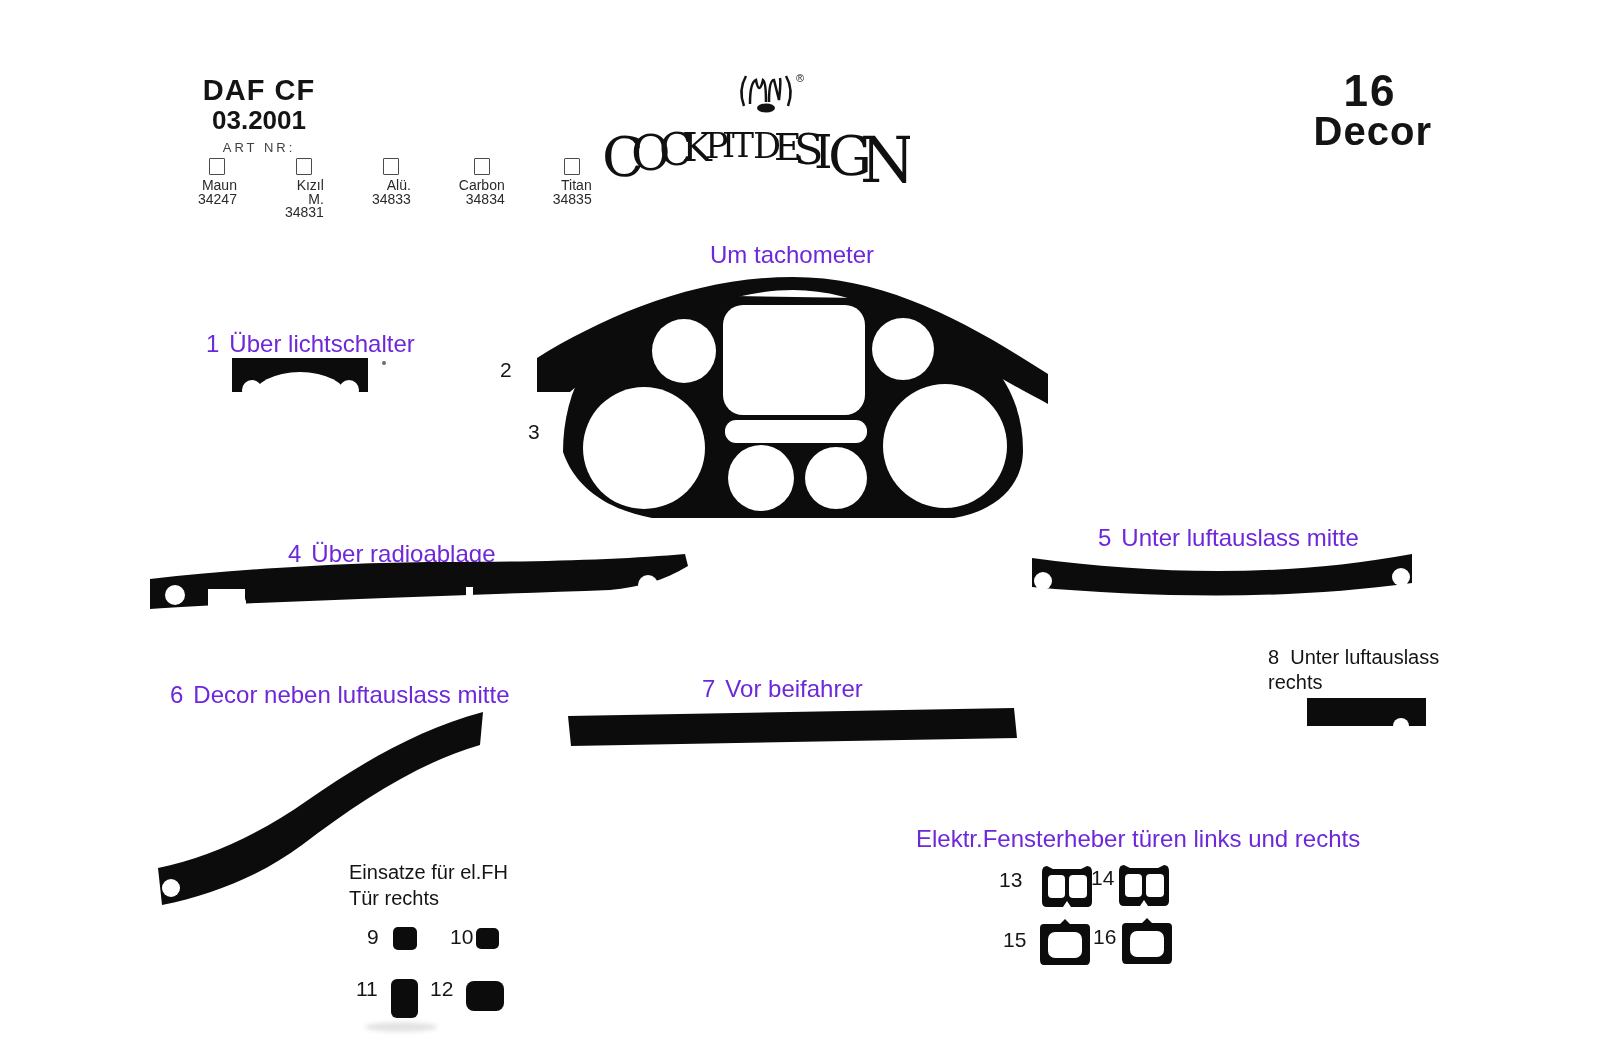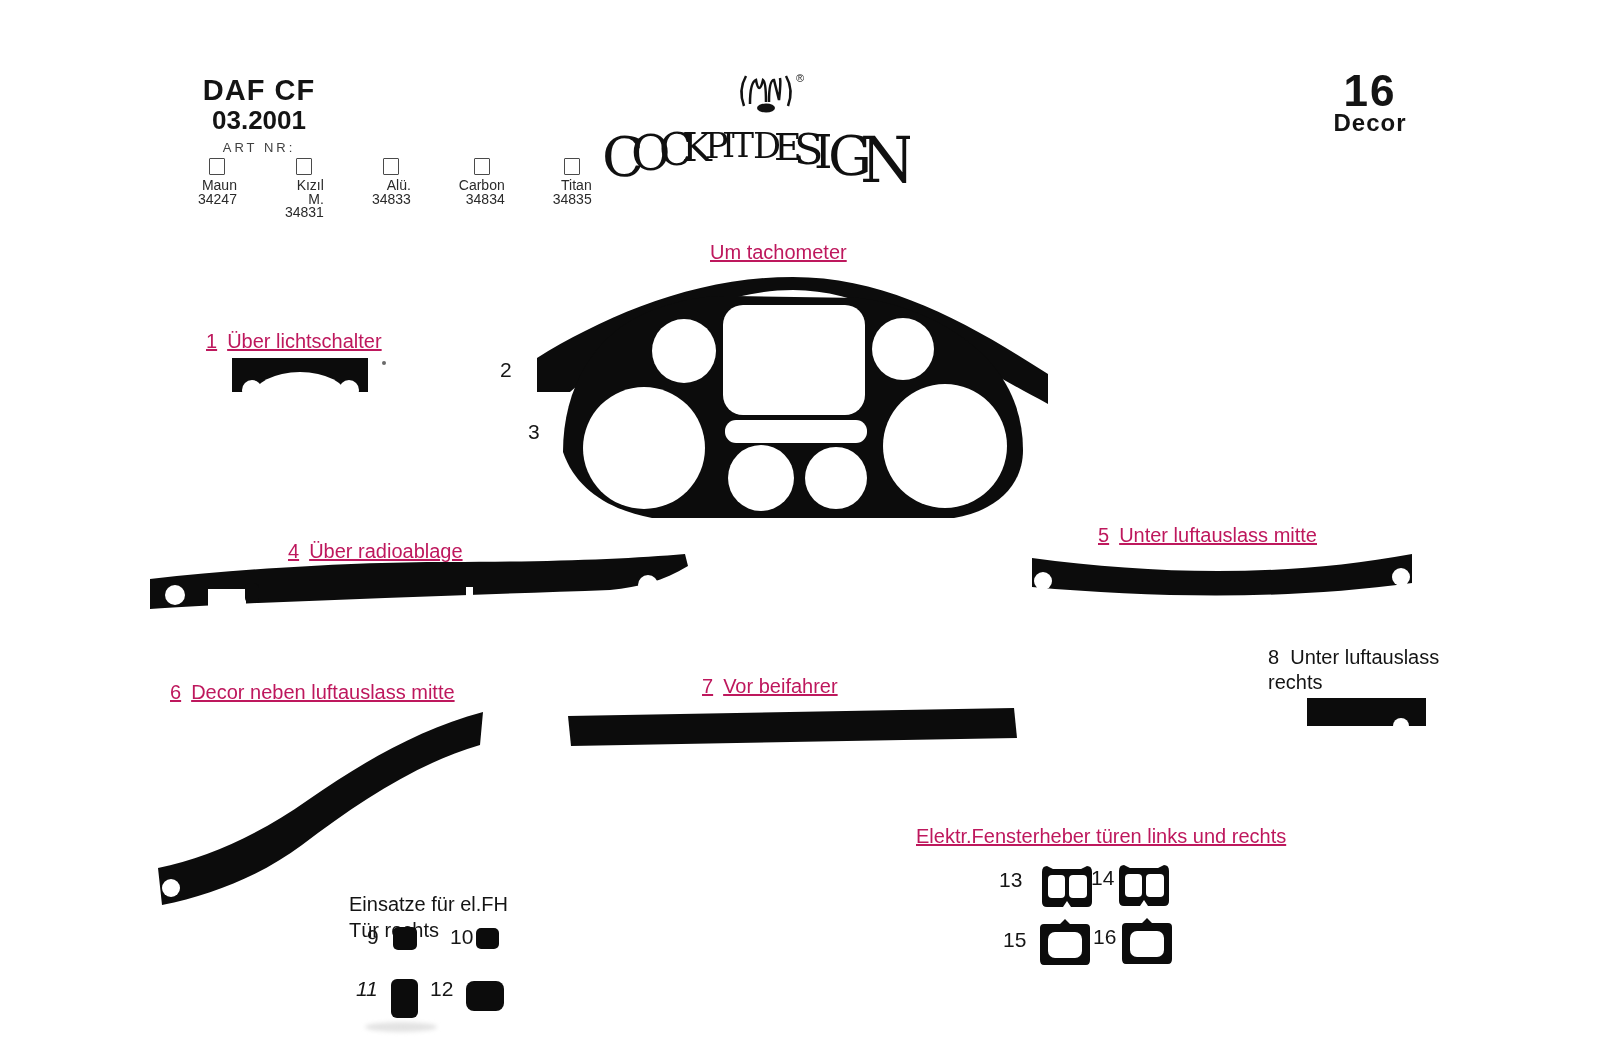--- a/index.html
+++ b/index.html
@@ -1,38 +1,38 @@
 <!DOCTYPE html>
 <html><head>
 <meta charset="utf-8">
 <style>
   html,body{margin:0;padding:0;}
   body{width:1600px;height:1064px;background:#ffffff;position:relative;overflow:hidden;
        font-family:"Liberation Sans", sans-serif;color:#141414;}
   .abs{position:absolute;}
-  .lbl{position:absolute;font-size:20px;color:#be185d;white-space:nowrap;display:flex;gap:10px;text-decoration:underline;}
+  .lbl{position:absolute;font-size:24px;color:#6d28d9;white-space:nowrap;display:flex;gap:10px;}
   .lbl .n{min-width:0;}
   .num{position:absolute;font-size:21px;color:#161616;white-space:nowrap;}
   svg{display:block;}
   .ink{fill:#0c0c0c;}
   .cut{fill:#ffffff;}
 
   
   .hdr{position:absolute;left:150px;top:74px;width:218px;text-align:center;}
   .hdr .model{font-size:29px;font-weight:bold;letter-spacing:1px;line-height:32px;}
   .hdr .date{font-size:26px;font-weight:bold;line-height:28px;}
   .hdr .artnr{font-size:13px;letter-spacing:3px;margin-top:6px;color:#404040;}
   .variants{display:flex;margin-top:3px;}
   .variant{width:46px;text-align:right;font-size:14px;line-height:13.5px;color:#2a2a2a;margin-left:48px;}
   .cbx{width:14px;height:15px;border:1.5px solid #4a4a4a;border-radius:1px;margin:0 auto 4px auto;background:#fff;}
 
   
   .decor{position:absolute;left:1308px;top:70px;width:124px;text-align:center;}
   .decor .cnt{font-size:44px;font-weight:bold;line-height:42px;letter-spacing:2px;}
-  .decor .word{font-size:24px;font-weight:bold;letter-spacing:1px;margin-top:-3px;}
+  .decor .word{font-size:40px;font-weight:bold;letter-spacing:1px;margin-top:-3px;text-align:right;}
 
   .center2{text-align:left;line-height:25px;}
   .logo-letter{font-family:"DejaVu Serif", serif;fill:#101010;}
   .smudge{position:absolute;left:365px;top:1022px;width:72px;height:10px;background:#e3e3e3;
           border-radius:50%;filter:blur(2px);}
   .speck{position:absolute;left:382px;top:361px;width:4px;height:4px;background:#6a6a6a;border-radius:50%;}
 </style>
 </head>
 <body>
 
@@ -184,29 +184,29 @@
   <div>
     <span>8</span>&nbsp;&nbsp;<span>Unter luftauslass</span>
   </div>
   <div>rechts</div>
 </div>
 <svg class="abs" style="left:1305px;top:695px;" width="124" height="36" viewBox="0 0 124 36">
   <rect class="ink" x="2" y="3" width="119" height="28"></rect>
   <circle class="cut" cx="96" cy="31" r="8"></circle>
 </svg>
 
-<div class="abs center2" style="left:349px;top:891px;width:192px;font-size:20px;line-height:26px;">
+<div class="abs center2" style="left:349px;top:859px;width:192px;font-size:20px;line-height:26px;">
   <div>Einsatze für el.FH</div>
   <div>Tür  rechts</div>
 </div>
 <span class="num" style="left:367px;top:925px;">9</span>
 <div class="abs" style="left:393px;top:927px;width:24px;height:23px;background:#0c0c0c;border-radius:5px;"></div>
 <span class="num" style="left:450px;top:925px;">10</span>
 <div class="abs" style="left:476px;top:928px;width:23px;height:21px;background:#0c0c0c;border-radius:5px;"></div>
-<span class="num" style="left:356px;top:977px;font-style:italic;">11</span>
+<span class="num" style="left:356px;top:977px;">11</span>
 <div class="abs" style="left:391px;top:979px;width:27px;height:39px;background:#0c0c0c;border-radius:6px;"></div>
 <span class="num" style="left:430px;top:977px;">12</span>
 <div class="abs" style="left:466px;top:981px;width:38px;height:30px;background:#0c0c0c;border-radius:8px;"></div>
 <div class="smudge"></div>
 
 <div class="lbl" style="left:916px;top:825px;justify-content:flex-end;">
   <span>Elektr.Fensterheber türen links und rechts</span>
 </div>
 
 <span class="num" style="left:999px;top:868px;">13</span>

